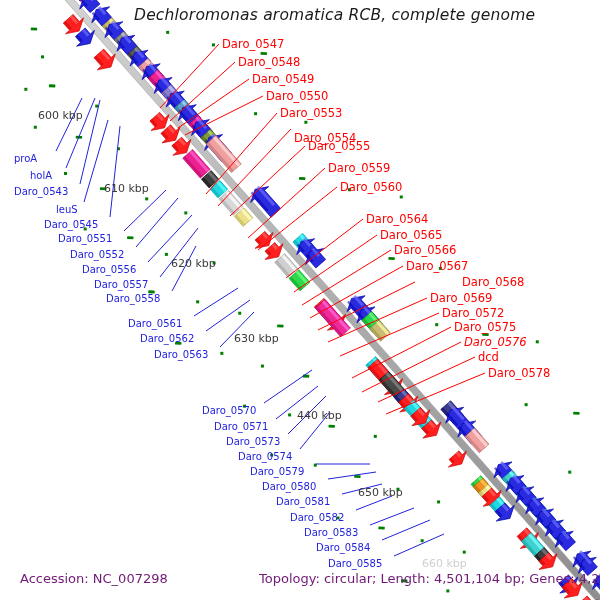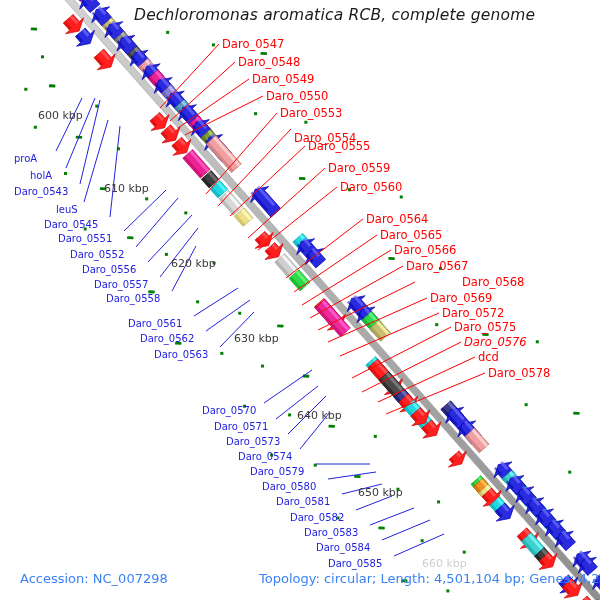--- a/index.html
+++ b/index.html
@@ -19,21 +19,21 @@
 
   .title{
     font-family:"DejaVu Sans","Liberation Sans",sans-serif;
     font-style:italic;font-size:15.5px;color:#1a1a1a;
     letter-spacing:0.2px;
   }
   .lbl-red{font-size:11.5px;color:#fe0000;}
   .lbl-blue{font-size:10px;color:#2222dd;}
   .lbl-tick{font-size:11px;color:#3a3a3a;}
   .lbl-tick.faded{color:#cfcfcf;}
-  .footer{font-size:13px;color:#3b82f6;}
+  .footer{font-size:13px;color:#701a75;}
 </style>
 </head>
 <body>
 
 <div id="stage">
 
   <svg id="canvas" viewBox="0 0 600 600" xmlns="http://www.w3.org/2000/svg">
     <defs>
       <linearGradient id="bbgrad" x1="0" y1="0" x2="0" y2="1">
         <stop offset="0%" stop-color="#d6d6d6"></stop>
@@ -597,21 +597,21 @@
       </g>
   </svg>
 
   <div class="txt title" style="left:134px;top:8px;">Dechloromonas aromatica RCB, complete genome</div>
 
   <div id="ticks">
       <div class="txt lbl-tick" style="left: 38px; top: 110px;">600 kbp</div>
       <div class="txt lbl-tick" style="left: 104px; top: 183px;">610 kbp</div>
       <div class="txt lbl-tick" style="left: 171px; top: 258px;">620 kbp</div>
       <div class="txt lbl-tick" style="left: 234px; top: 333px;">630 kbp</div>
-      <div class="txt lbl-tick" style="left: 297px; top: 410px;">640 kbp</div>
+      <div class="txt lbl-tick" style="left: 297px; top: 410px;">440 kbp</div>
       <div class="txt lbl-tick" style="left: 358px; top: 487px;">650 kbp</div>
       <div class="txt lbl-tick faded" style="left: 422px; top: 558px;">660 kbp</div>
     </div>
   <div id="lbls-red">
       <div class="txt lbl-red" style="left: 222px; top: 39px;">Daro_0547</div>
       <div class="txt lbl-red" style="left: 238px; top: 57px;">Daro_0548</div>
       <div class="txt lbl-red" style="left: 252px; top: 74px;">Daro_0549</div>
       <div class="txt lbl-red" style="left: 266px; top: 91px;">Daro_0550</div>
       <div class="txt lbl-red" style="left: 280px; top: 108px;">Daro_0553</div>
       <div class="txt lbl-red" style="left: 294px; top: 133px;">Daro_0554</div>

